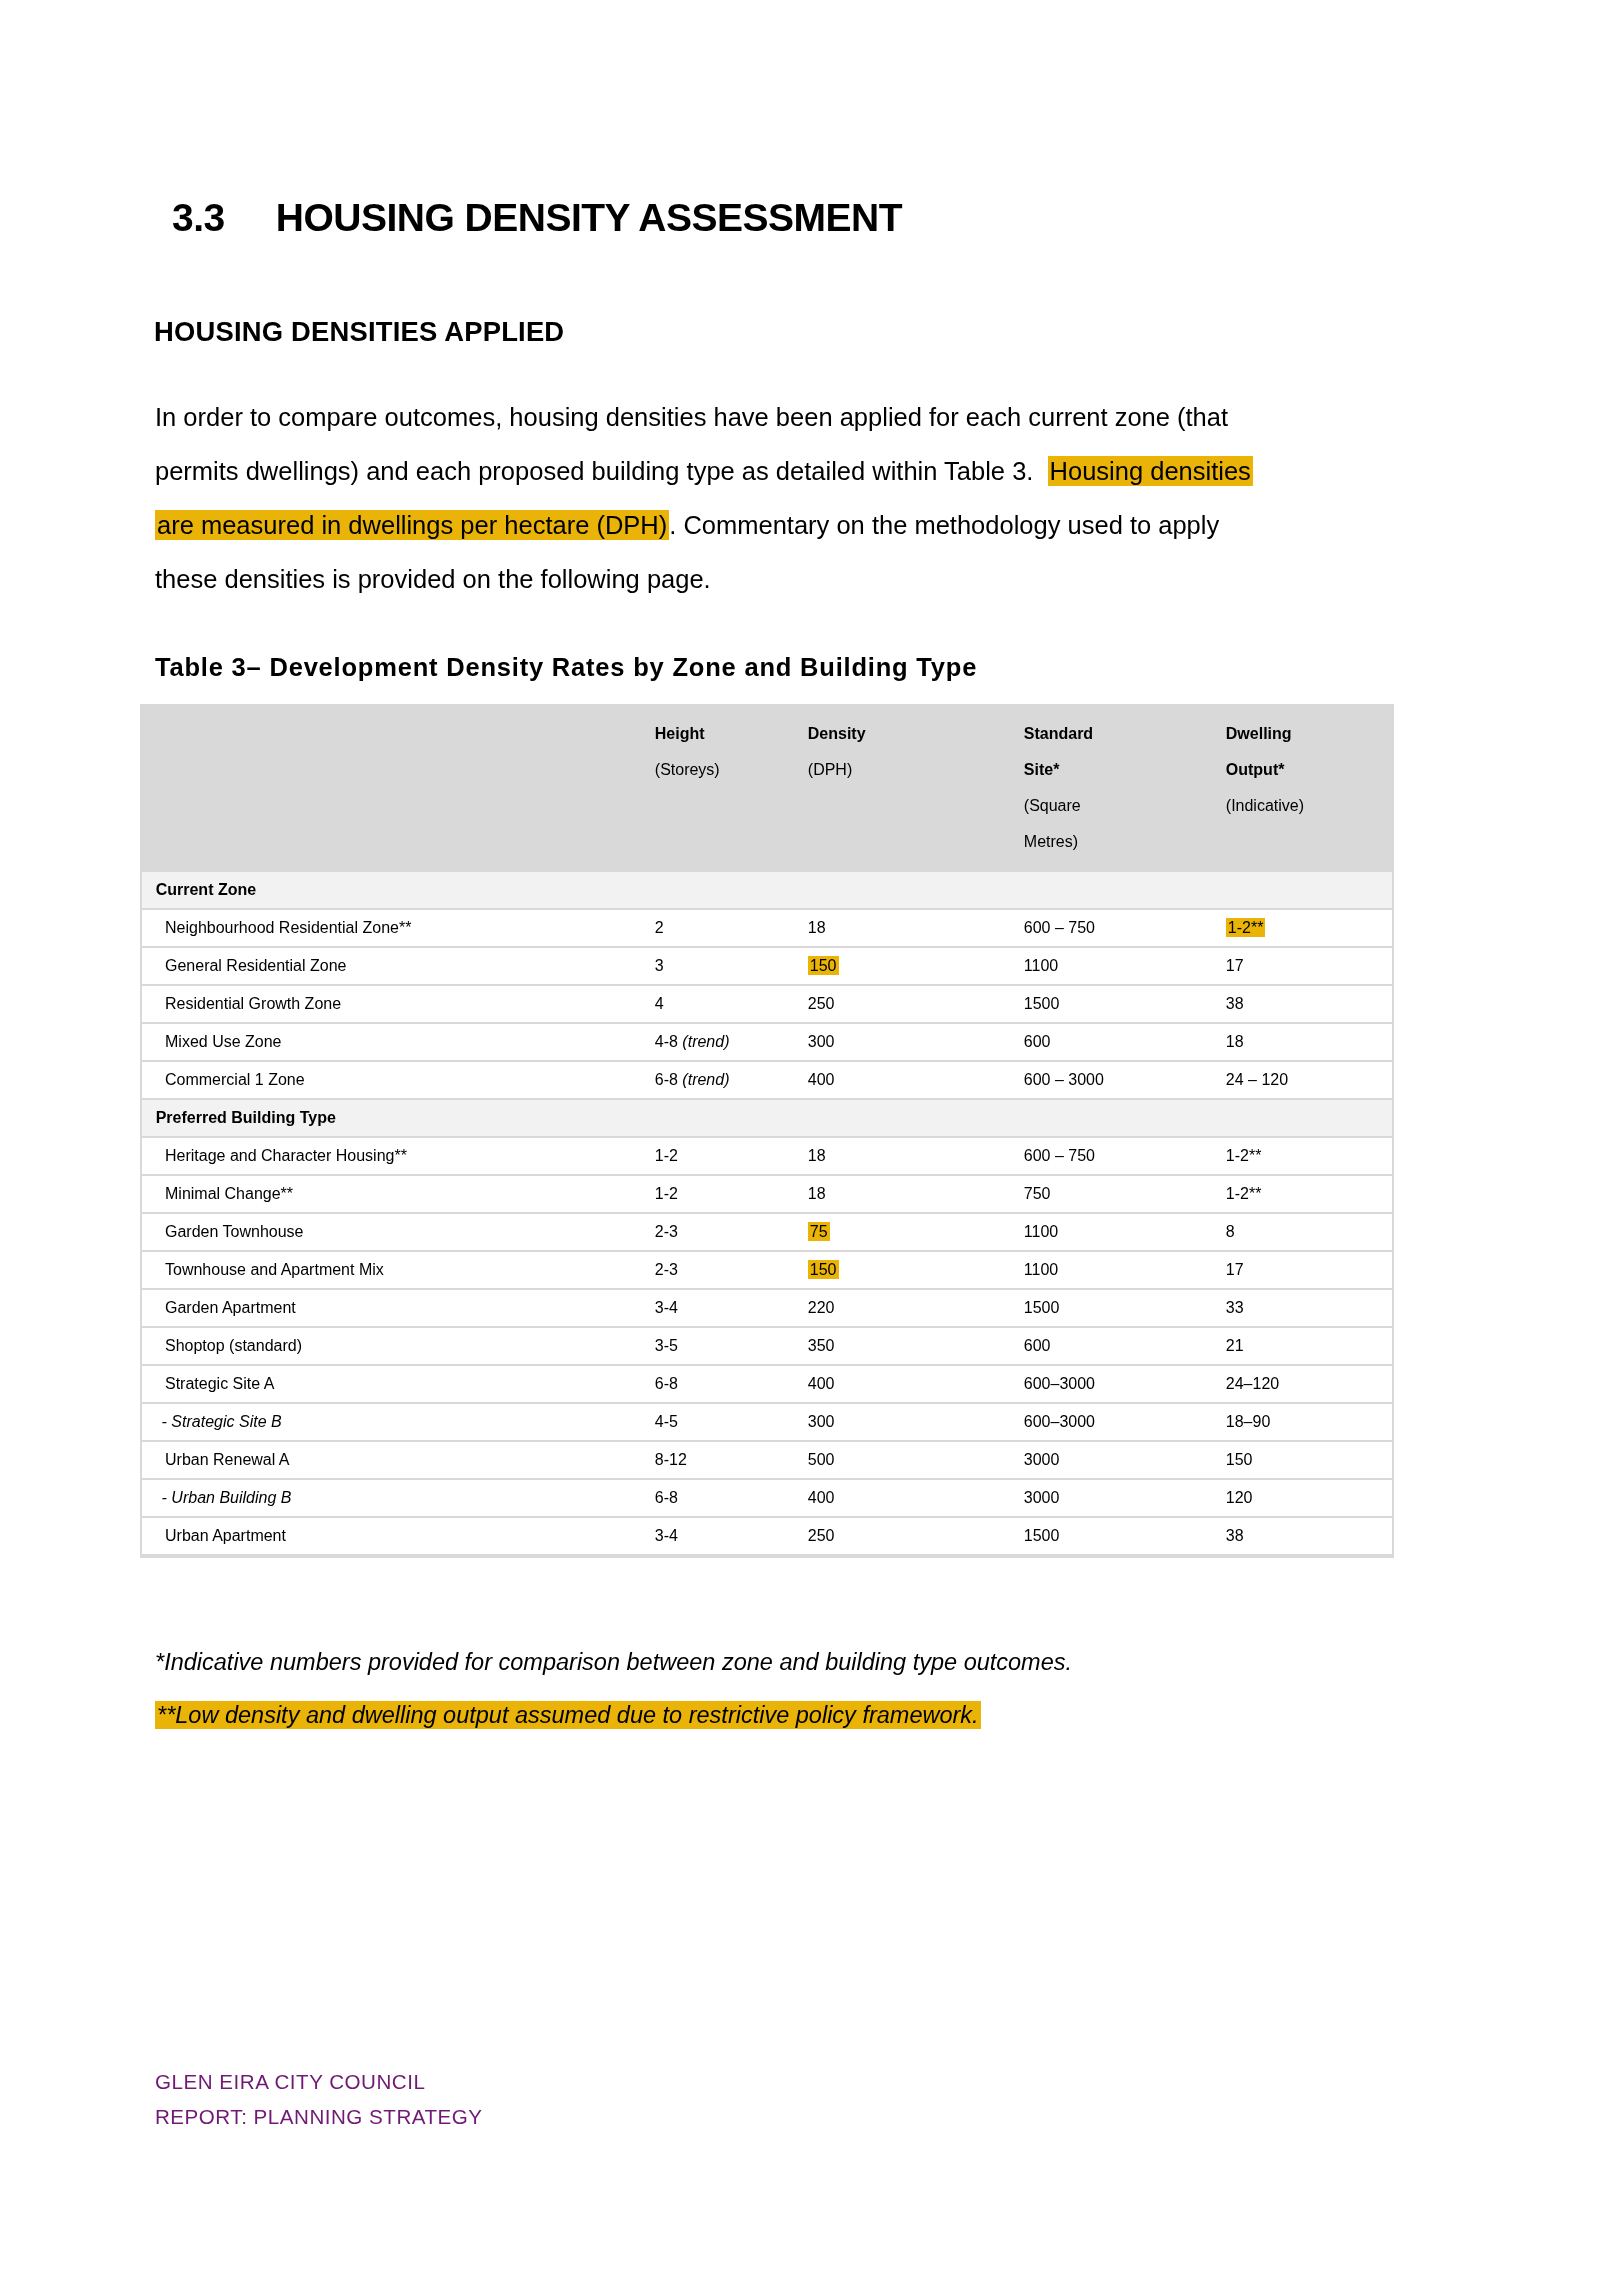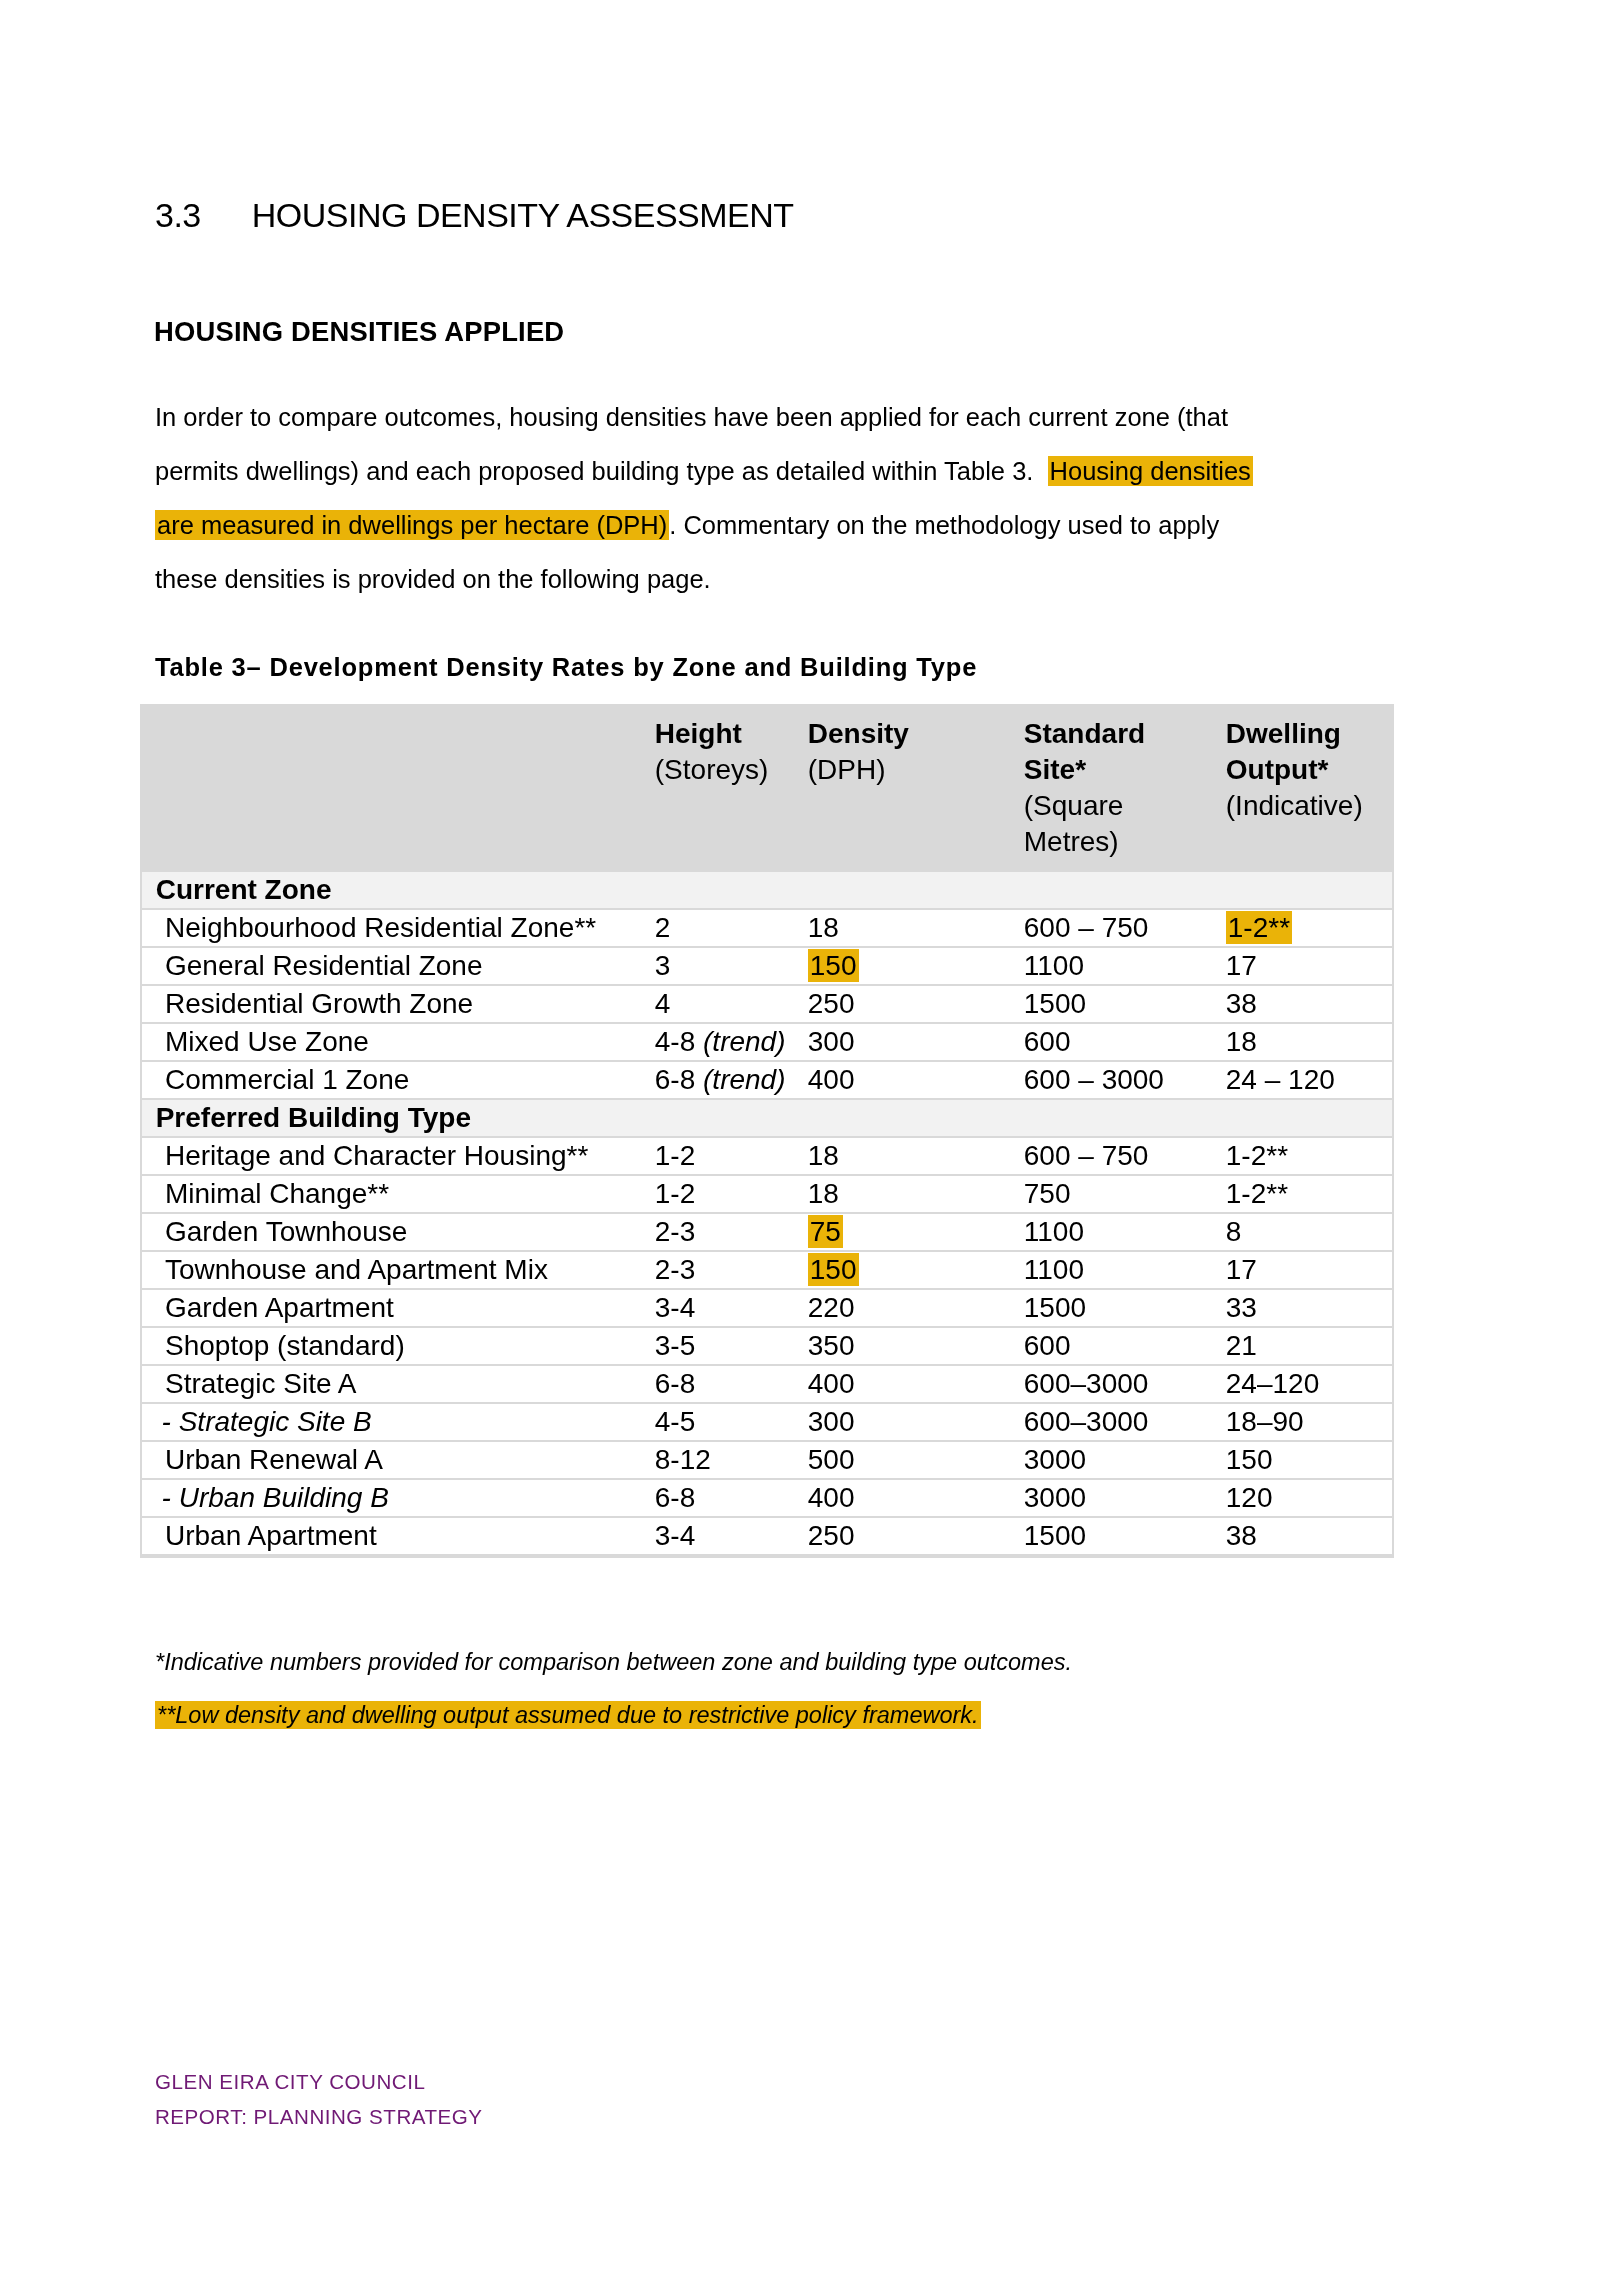--- a/index.html
+++ b/index.html
@@ -1,30 +1,30 @@
 <!DOCTYPE html>
 <html><head>
 <meta charset="utf-8">
 <style>
   html,body { margin:0; padding:0; background:#ffffff; }
   .page {
     position:relative; width:1620px; height:2293px; background:#ffffff;
     font-family:"Liberation Sans", sans-serif; color:#000000; overflow:hidden;
   }
-  .h1 { position:absolute; top:196px; left:155px; font-size:34px; font-weight:400; letter-spacing:-0.5px; white-space:nowrap; }
+  .h1 { position:absolute; top:196px; left:172px; font-size:39px; font-weight:700; letter-spacing:-0.5px; white-space:nowrap; }
   .h1 .num { display:inline-block; margin-right:51px; }
   .h2 { position:absolute; top:316px; left:154px; font-size:27.4px; font-weight:700; letter-spacing:0.2px; white-space:nowrap; }
   .para { position:absolute; top:390px; left:155px; width:1313px; font-size:25.5px; }
   .pline { line-height:54px; white-space:pre; }
   .hl { background:#eab308; padding:1px 2px; }
   .caption { position:absolute; top:653px; left:155px; font-size:25.5px; font-weight:700; letter-spacing:0.8px; white-space:nowrap; }
 
   table.density {
     position:absolute; top:704px; left:140px; width:1252px;
-    border-collapse:collapse; table-layout:fixed; font-size:28px;
+    border-collapse:collapse; table-layout:fixed; font-size:16px;
     border-left:2px solid #d9d9d9; border-right:2px solid #d9d9d9; border-bottom:4.9px solid #d9d9d9;
   }
   col.c1 { width:502px; } col.c2 { width:153px; } col.c3 { width:216px; } col.c4 { width:202px; } col.c5 { width:179px; }
   thead th {
     background:#d9d9d9; text-align:left; vertical-align:top;
     padding:11.8px 3.9px 9.8px 11.8px; font-weight:400;
   }
   thead th.first { padding-left:13.7px; }
   th .ht  { font-weight:700; line-height:36px; }
   th .hsub{ font-weight:400; line-height:36px; }

